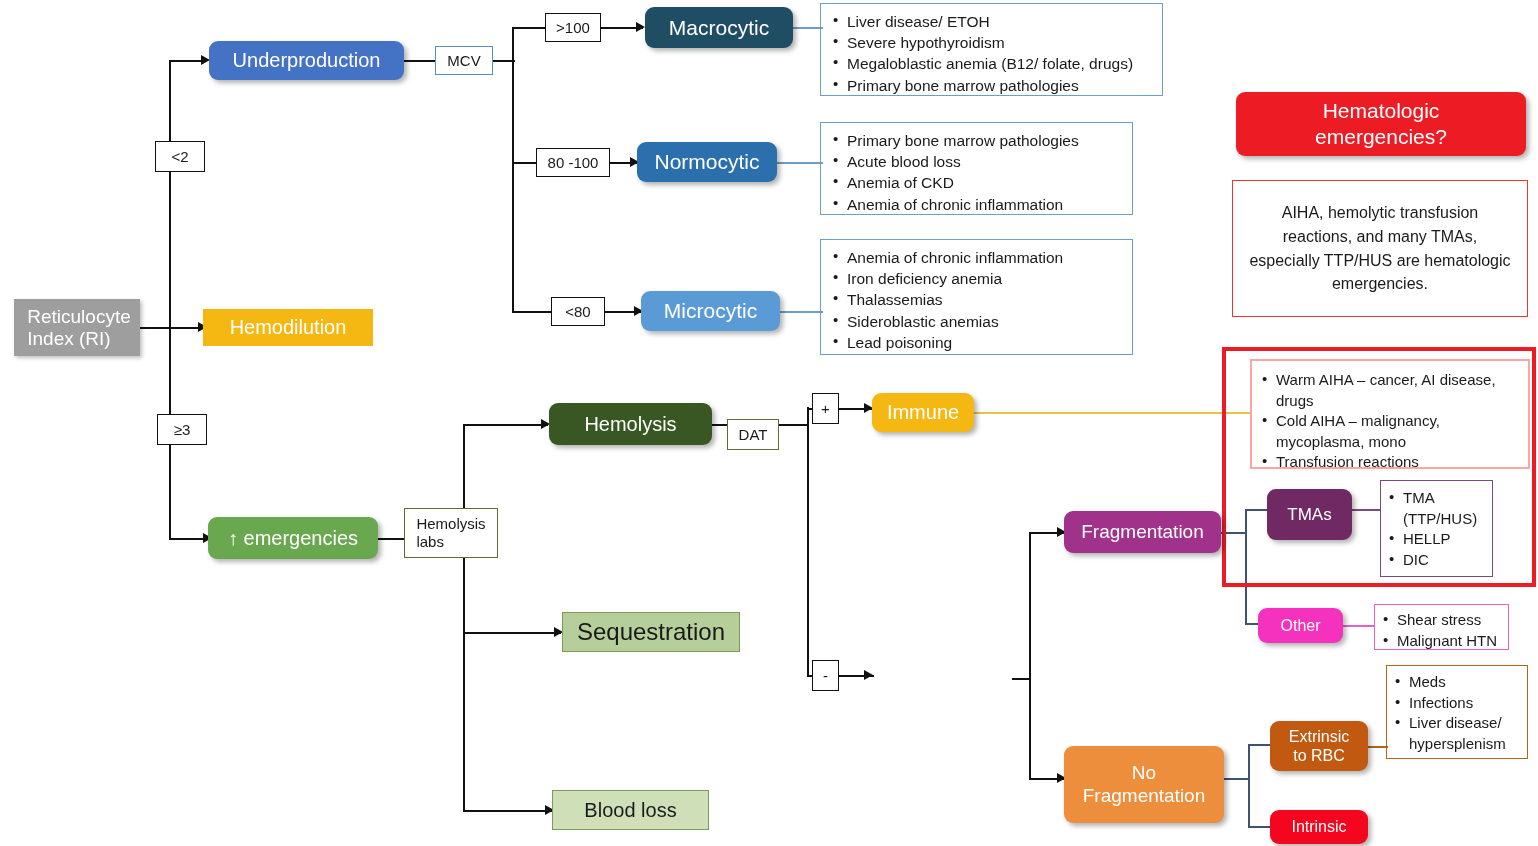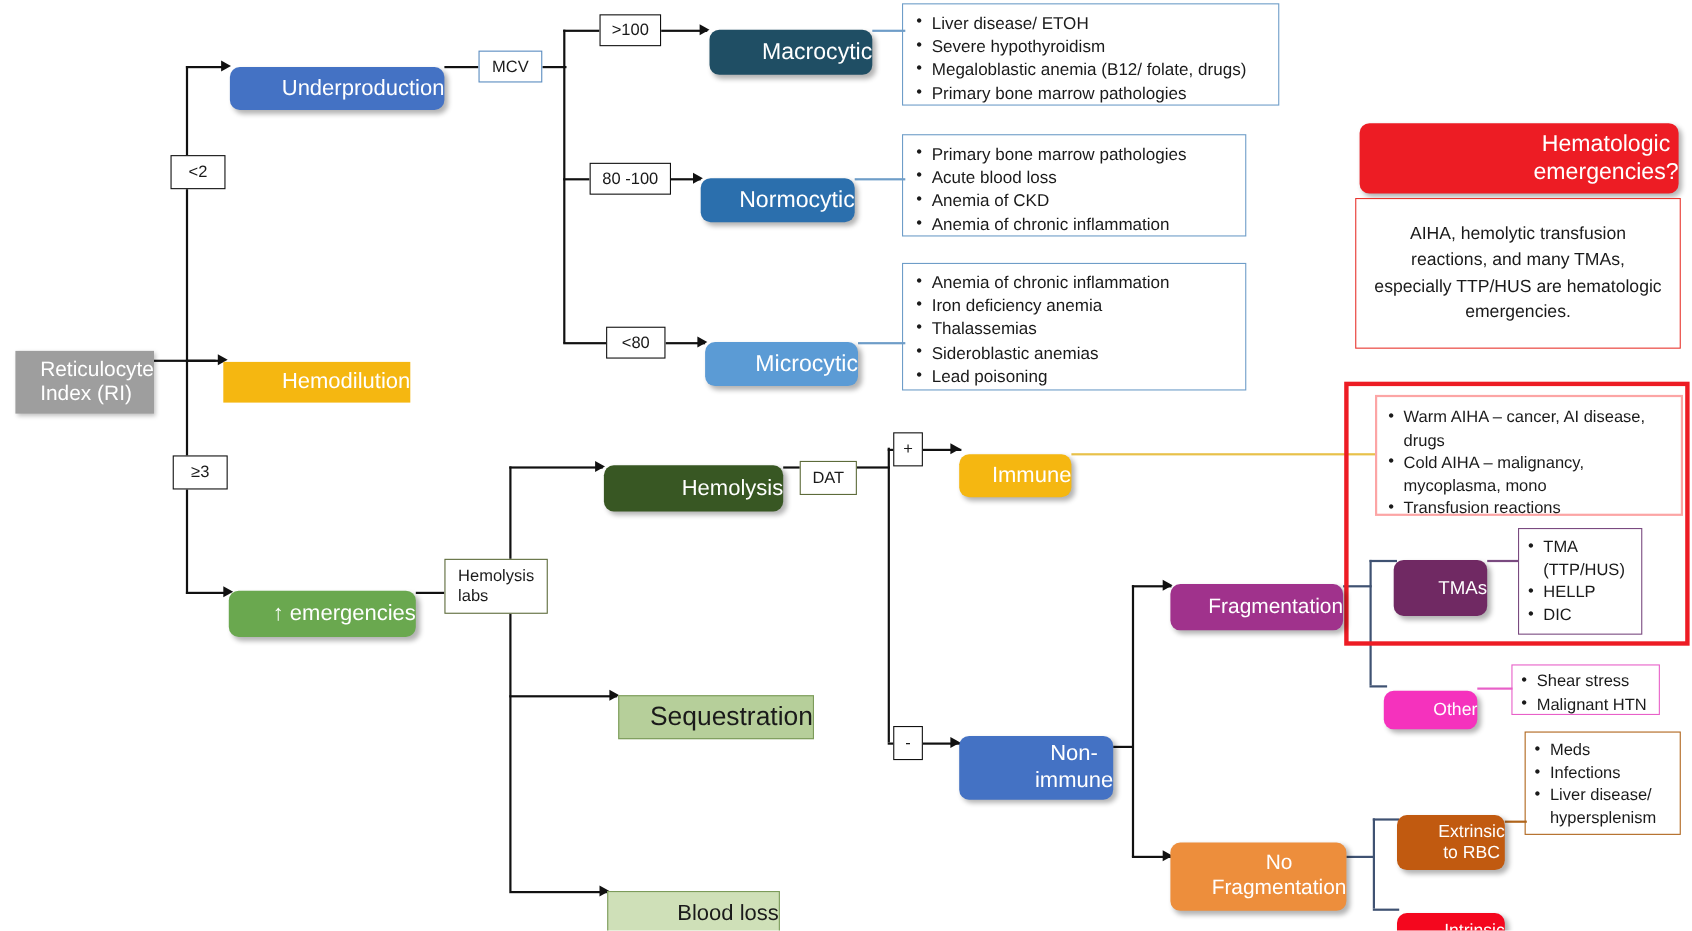--- a/index.html
+++ b/index.html
@@ -7,25 +7,24 @@
     width: 1538px; height: 846px;
     background: #ffffff;
     font-family: "Liberation Sans", sans-serif;
     overflow: hidden;
   }
   #canvas { position: relative; width: 1538px; height: 846px; }
 
   
   .node {
     position: absolute;
-    display: flex; align-items: center; justify-content: flex-end;
+    display: flex; align-items: center; justify-content: center;
     text-align: center;
     line-height: 1.12;
     z-index: 5;
-    margin-top: 20px;
   }
   .rounded { border-radius: 9px; box-shadow: 3px 3px 5px rgba(0,0,0,.30); }
   .sq { border-radius: 0; }
   .white-txt { color: #ffffff; }
   .dark-txt  { color: #1a1a1a; }
 
   
   .tag {
     position: absolute;
     background: #ffffff;
@@ -226,40 +225,36 @@
   <div class="arrow" style="left:864px; top:402.5px;"></div>
 
   <div class="ln h" style="left:807px; top:675px; width:6px;"></div>
   <div class="tag" style="left:812px; top:660px; width:27px; height:31px;">-</div>
   <div class="ln h" style="left:839px; top:675px; width:35px;"></div>
   <div class="arrow" style="left:864px; top:669.5px;"></div>
 
   <div class="node rounded" style="left:872px; top:393px; width:102px; height:39px; background:#f5b711; font-size:20px;">
     <span class="white-txt">Immune</span>
   </div>
-  <div class="node rounded" style="left:872px; top:649px; width:140px; height:58px; background:#4472c4; font-size:20px;">
-    <span class="white-txt" style="white-space:pre-line; line-height:1.18;">Non-
-immune</span>
-  </div>
 
   <div class="ln h gold" style="left:974px; top:412px; width:276px; height:2px;"></div>
 
   <div class="ln h" style="left:1012px; top:678px; width:18px;"></div>
   <div class="ln v" style="left:1029px; top:532px; height:247px;"></div>
 
   <div class="ln h" style="left:1029px; top:532px; width:36px;"></div>
   <div class="arrow" style="left:1057px; top:526.5px;"></div>
 
   <div class="ln h" style="left:1029px; top:778px; width:36px;"></div>
   <div class="arrow" style="left:1057px; top:772.5px;"></div>
 
   <div class="node rounded" style="left:1064px; top:511px; width:157px; height:42px; background:#a0328c; font-size:19px;">
     <span class="white-txt">Fragmentation</span>
   </div>
-  <div class="node rounded" style="left:1064px; top:746px; width:160px; height:62px; background:#ed8e3c; font-size:19px;">
+  <div class="node rounded" style="left:1064px; top:746px; width:160px; height:77px; background:#ed8e3c; font-size:19px;">
     <span class="white-txt" style="white-space:pre-line; line-height:1.2;">No
 Fragmentation</span>
   </div>
 
   <div class="frame red" style="left:1222px; top:347px; width:314px; height:240px;"></div>
 
   <div class="ln h navy" style="left:1221px; top:532px; width:26px;"></div>
   <div class="ln v navy" style="left:1245px; top:509px; height:114px;"></div>
 
   <div class="ln h navy" style="left:1245px; top:509px; width:25px;"></div>

